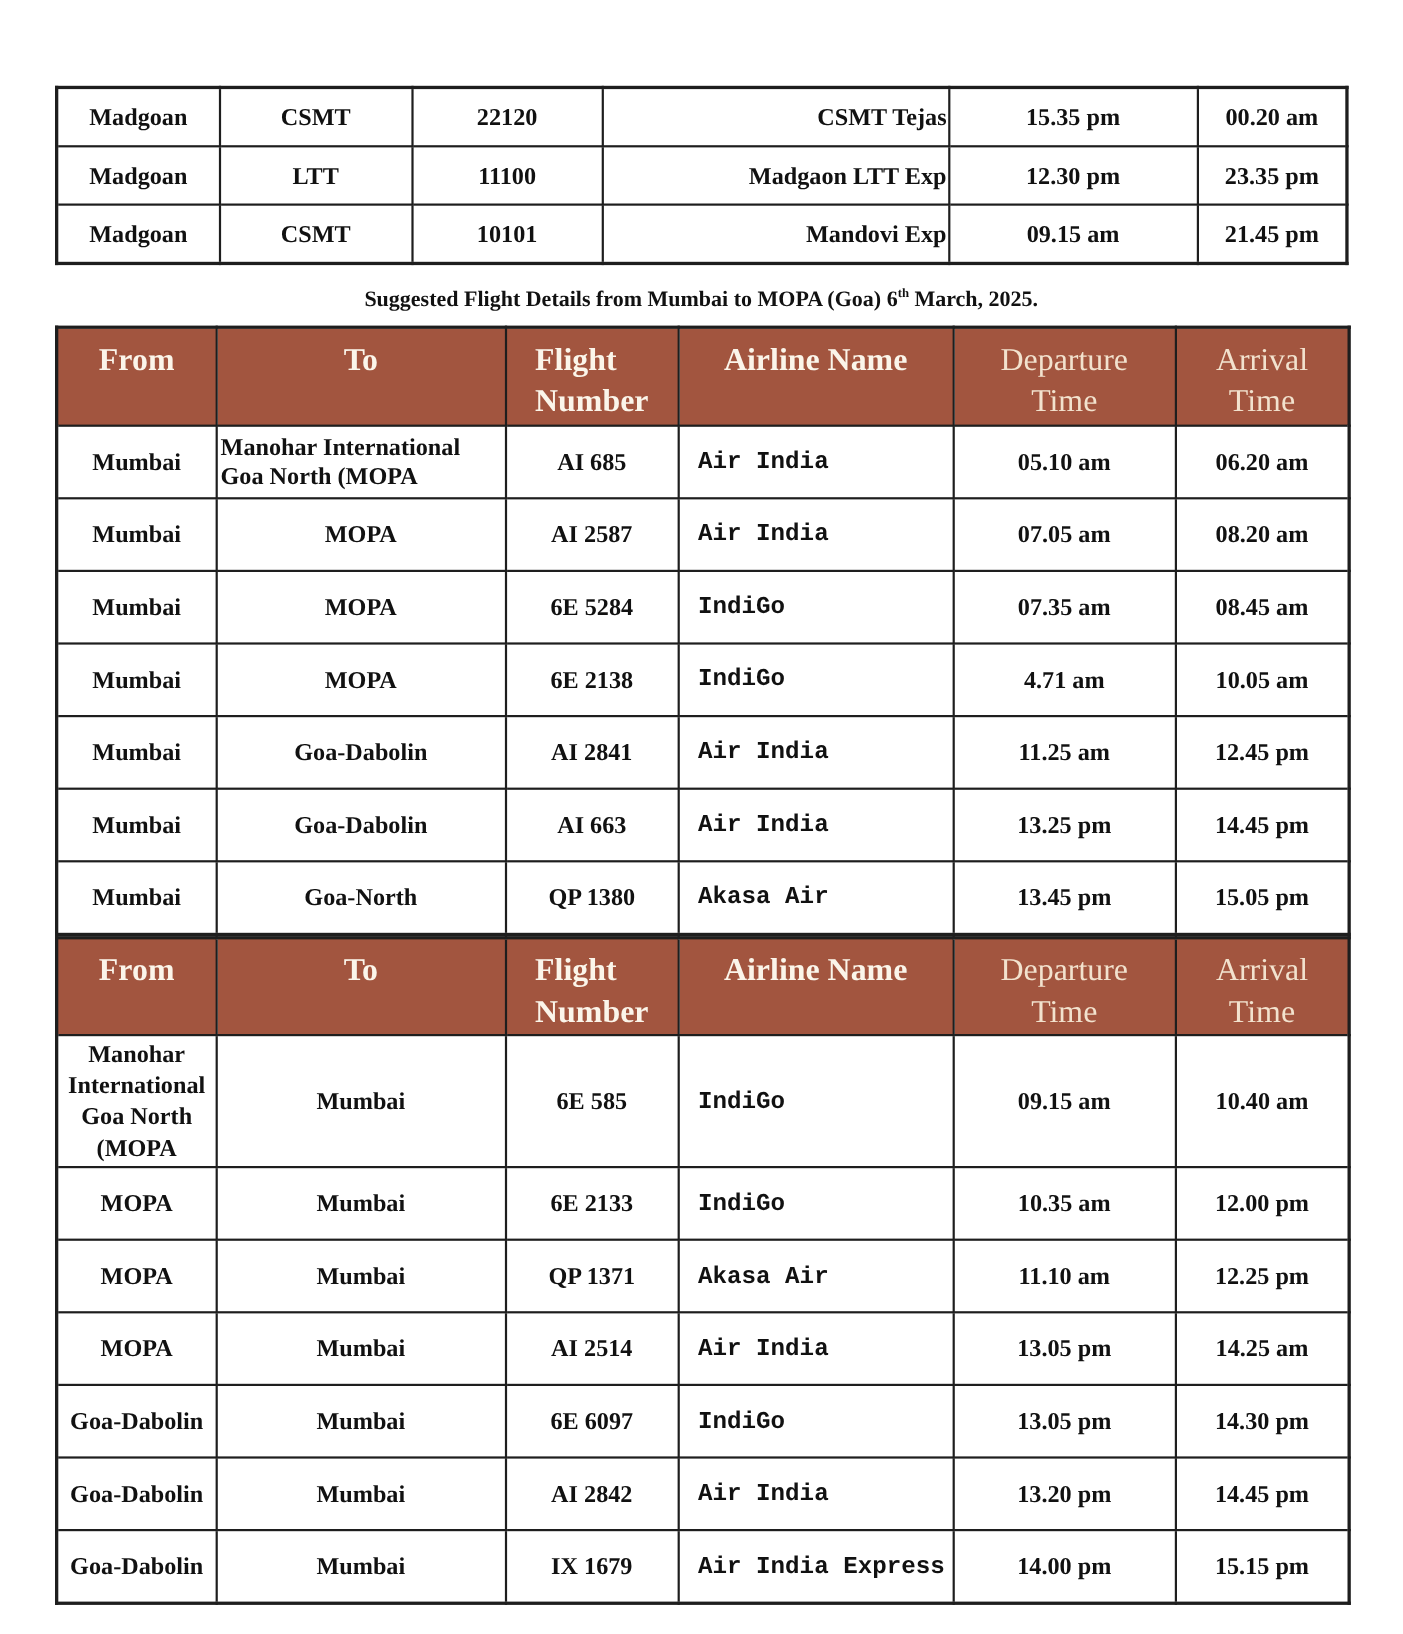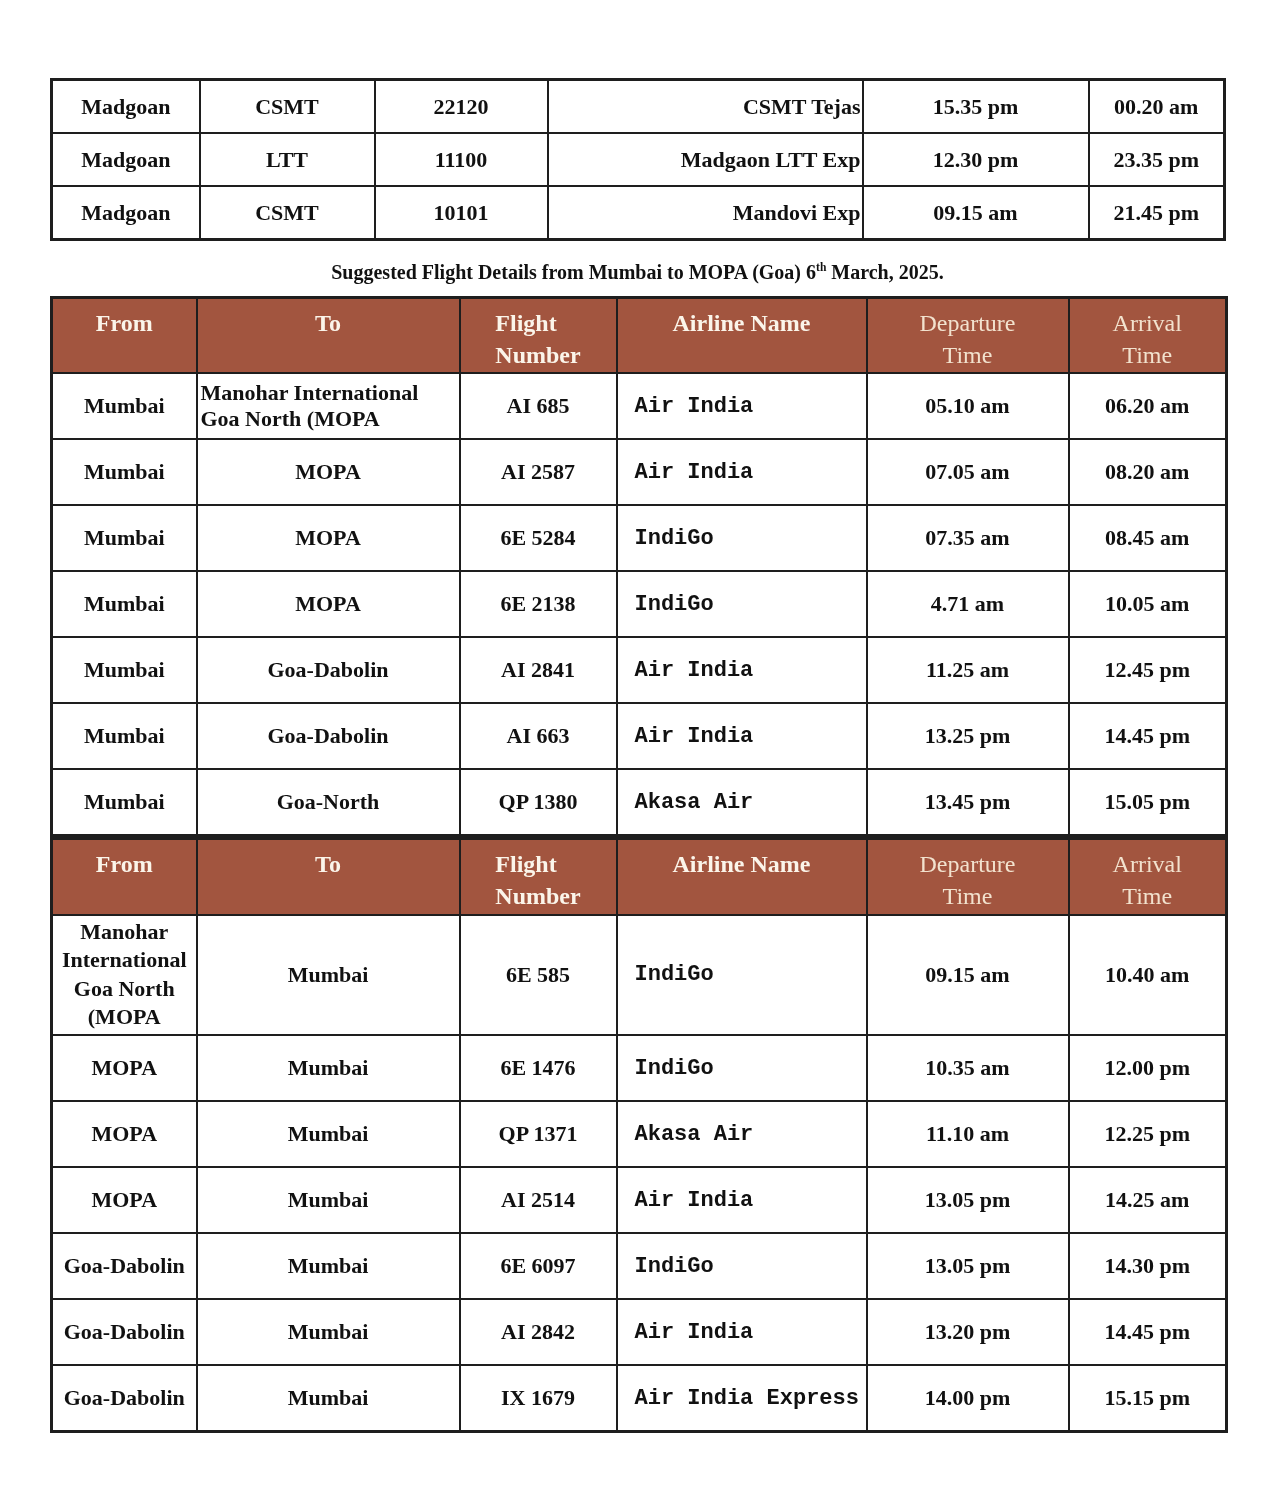--- a/index.html
+++ b/index.html
@@ -20,21 +20,21 @@
 
   
   .train-table{margin:78px 0 0 50px;width:1173px;}
   .train-table td{height:49px;font-size:22px;font-weight:bold;vertical-align:middle;}
 
   
   .flight-table{width:1175px;margin-left:50px;}
   .flight-table th{
     background:var(--header-bg,#A2553F);
     color:var(--header-text-bright,#FBF5EA);
-    font-size:24px;font-weight:bold;
+    font-size:29px;font-weight:bold;
     vertical-align:top;padding-top:9px;line-height:1.32;
     height:62px;
   }
   .flight-table th.muted{color:var(--header-text-muted,#F2E2CE);font-weight:normal;}
   .flight-table th .lblock{display:inline-block;text-align:left;}
   .flight-table td{height:62px;font-size:22px;font-weight:bold;vertical-align:middle;}
 
   .c{text-align:center;}
   .l{text-align:left;padding-left:17px;font-family:Liberation Mono, monospace;}
   .lname{text-align:right;padding-left:38px;}
@@ -206,21 +206,21 @@
         <td class="small-cell">Manohar International Goa North (MOPA</td>
         <td class="c">Mumbai</td>
         <td class="c">6E 585</td>
         <td class="l">IndiGo</td>
         <td class="c">09.15 am</td>
         <td class="c">10.40 am</td>
       </tr>
       <tr>
         <td class="c">MOPA</td>
         <td class="c">Mumbai</td>
-        <td class="c">6E 1476</td>
+        <td class="c">6E 2133</td>
         <td class="l">IndiGo</td>
         <td class="c">10.35 am</td>
         <td class="c">12.00 pm</td>
       </tr>
       <tr>
         <td class="c">MOPA</td>
         <td class="c">Mumbai</td>
         <td class="c">QP 1371</td>
         <td class="l">Akasa Air</td>
         <td class="c">11.10 am</td>

